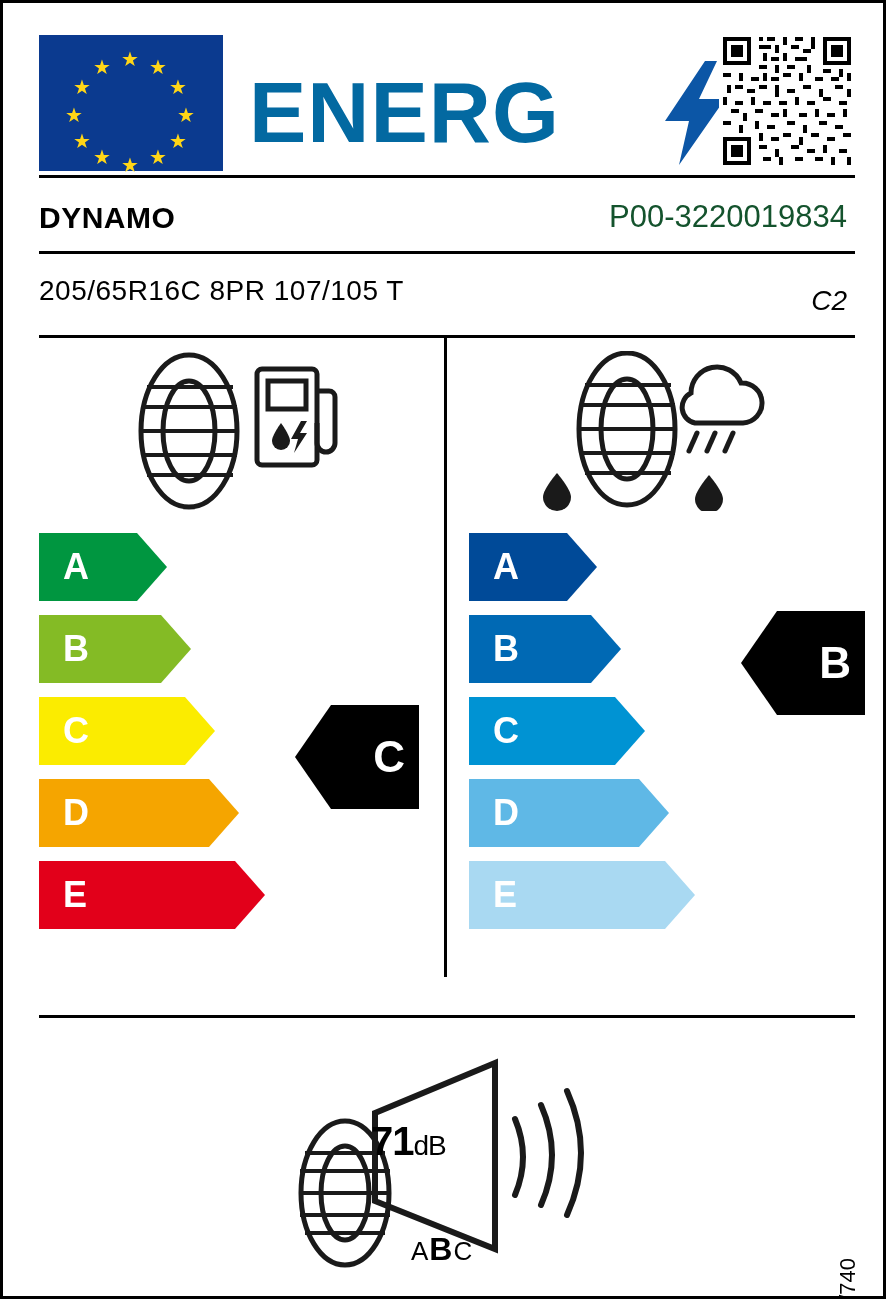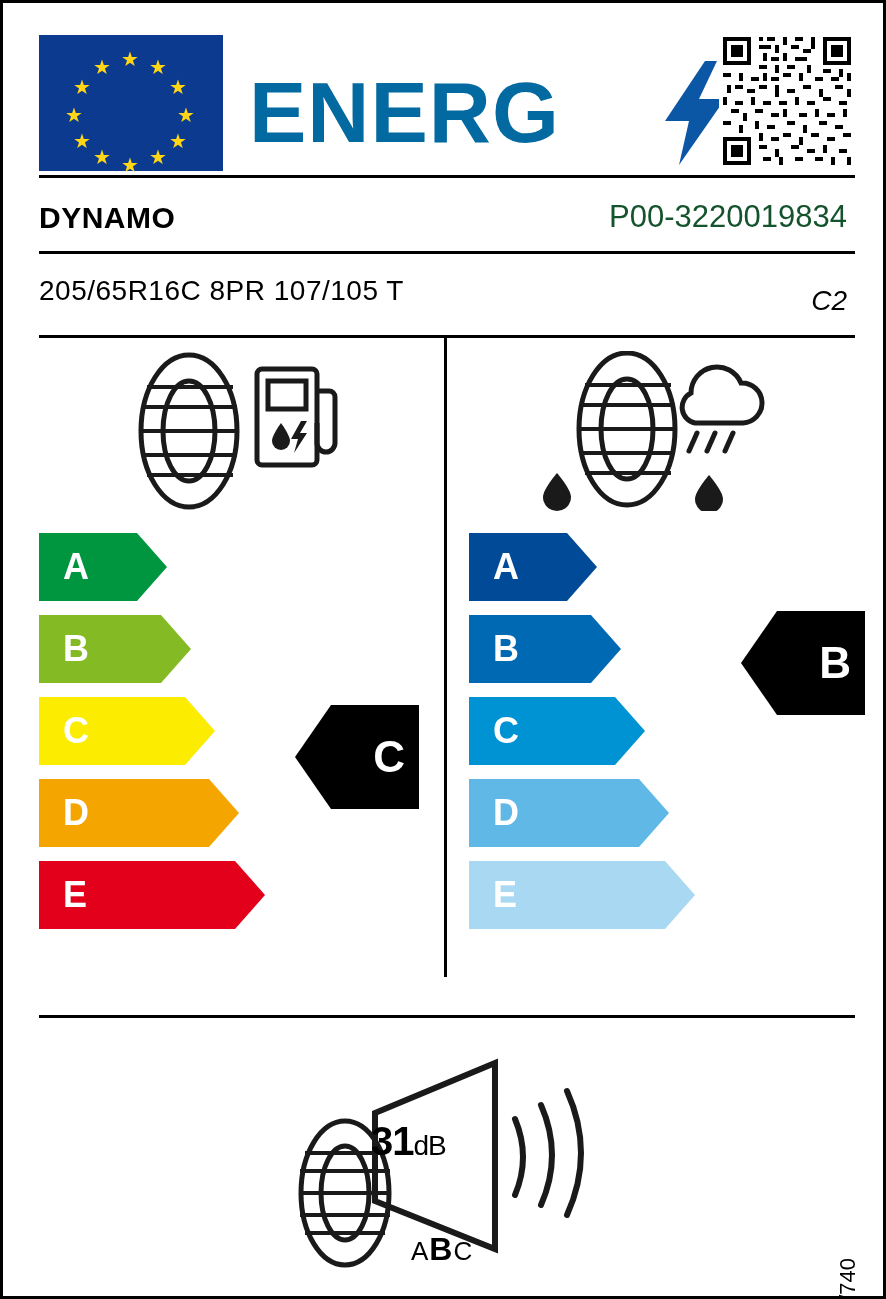--- a/index.html
+++ b/index.html
@@ -522,21 +522,21 @@
         <polygon points="92,60 212,10 212,196 92,148" fill="none" stroke="#1a1a1a" stroke-width="6"></polygon>
         <g fill="none" stroke="#1a1a1a" stroke-width="6" stroke-linecap="round">
           <path d="M232 66 q16 38 0 76"></path>
           <path d="M258 52 q22 50 0 100"></path>
           <path d="M284 38 q28 62 0 124"></path>
         </g>
       </svg>
     </div>
 
     <div class="noise-db">
-      <span>31</span><span class="unit">dB</span>
+      <span>71</span><span class="unit">dB</span>
     </div>
 
     <div class="noise-class">
       <span>A</span><b>B</b><span>C</span>
     </div>
   </div>
 
   <div class="date">2020/740</div>
 </div>
 

